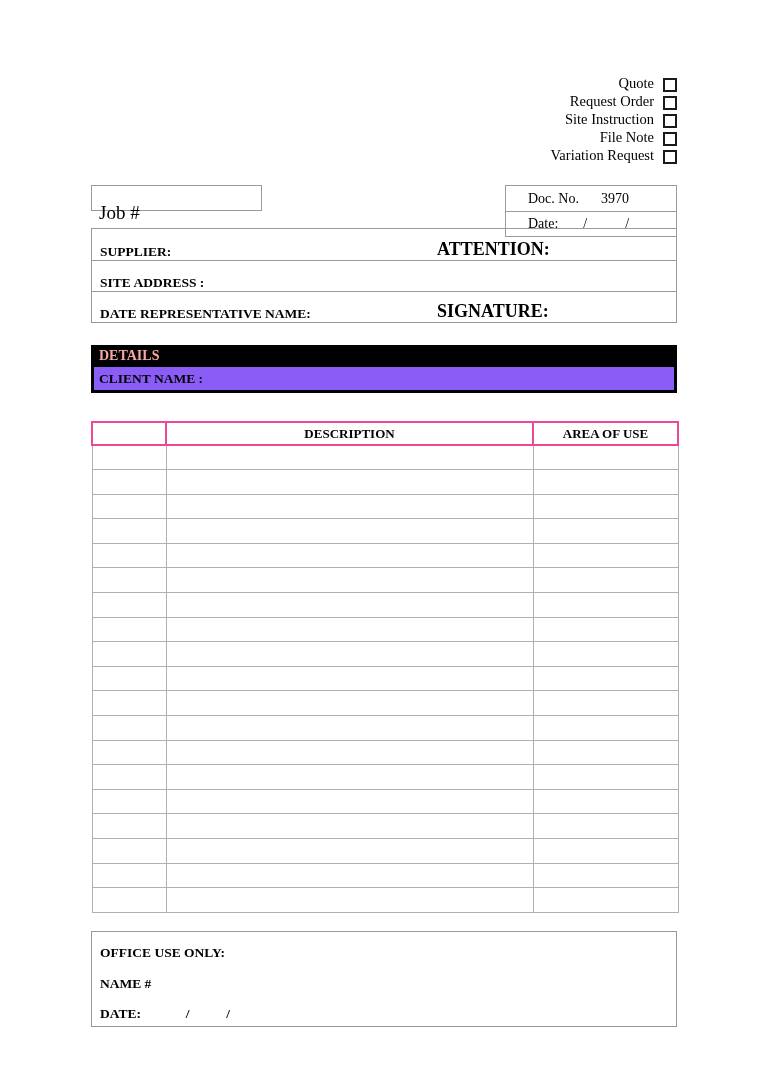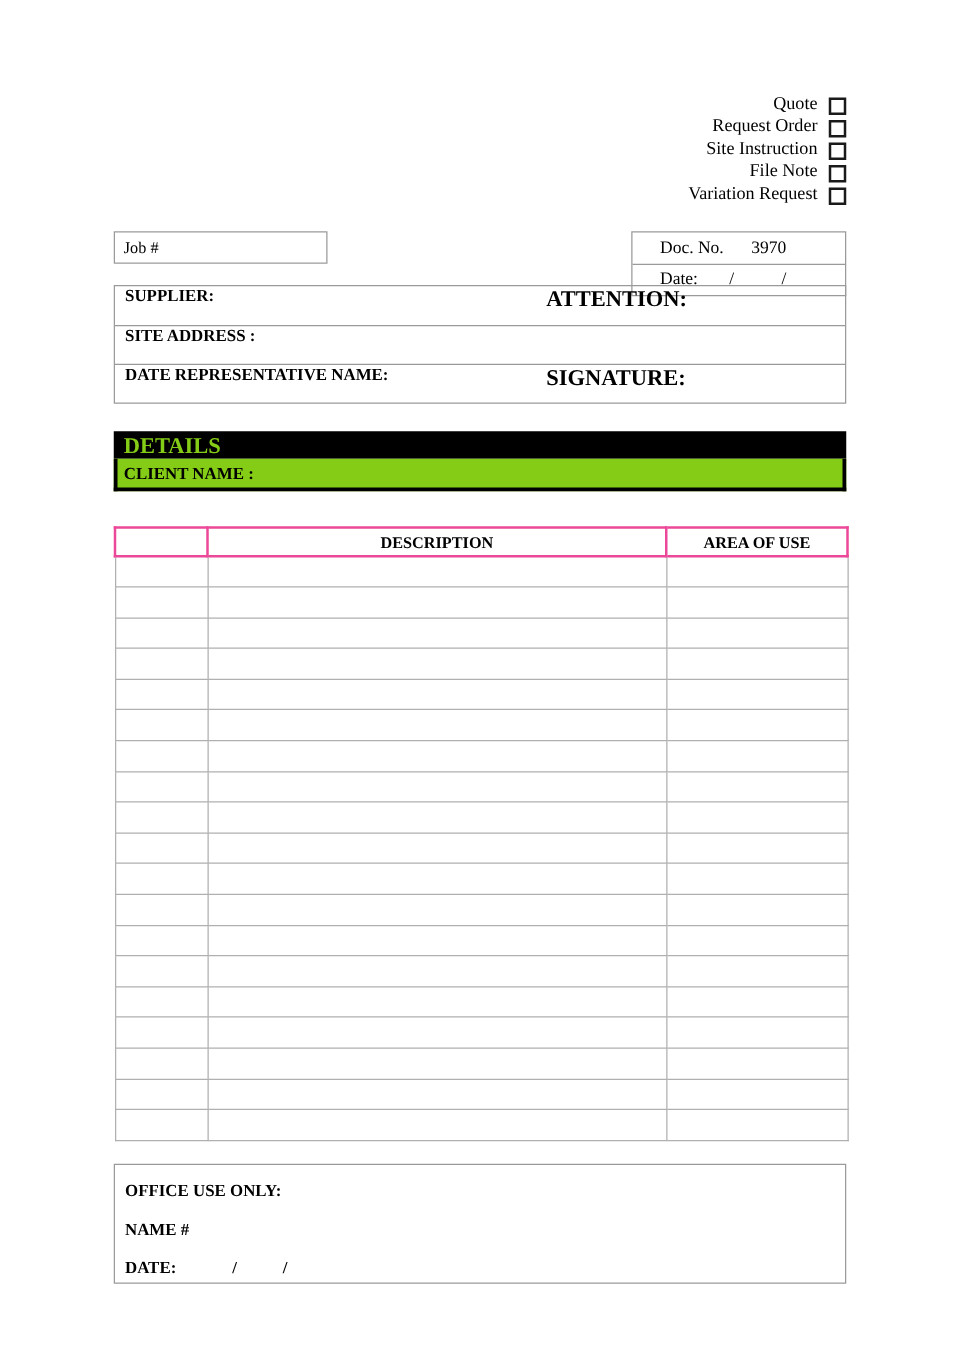--- a/index.html
+++ b/index.html
@@ -49,23 +49,24 @@
   .job-box {
     position: absolute;
     left: 91px;
     top: 185px;
     width: 171px;
     height: 26px;
     border: 1px solid #9a9a9a;
     box-sizing: border-box;
   }
   .job-box-label {
-    font-size: 13px;
+    font-size: 19px;
     padding: 4px 0 0 7px;
     white-space: nowrap;
+    margin-top: 12px;
   }
 
   
   .doc-box {
     position: absolute;
     left: 505px;
     top: 185px;
     width: 172px;
     border: 1px solid #9a9a9a;
     box-sizing: border-box;
@@ -89,21 +90,21 @@
     position: absolute;
     left: 91px;
     top: 228px;
     width: 586px;
     border: 1px solid #9a9a9a;
     box-sizing: border-box;
   }
   .supplier-row {
     height: 31px;
     display: flex;
-    align-items: flex-start;
+    align-items: flex-end;
     box-sizing: border-box;
     position: relative;
   }
   .supplier-row + .supplier-row { border-top: 1px solid #9a9a9a; }
   .sr-label {
     font-weight: bold;
     font-size: 13.5px;
     padding-left: 8px;
     white-space: nowrap;
   }
@@ -118,41 +119,41 @@
   
   .details-block {
     position: absolute;
     left: 91px;
     top: 345px;
     width: 586px;
     box-sizing: border-box;
   }
   .details-bar {
     background: #000000;
-    color: #84cc16;
+    color: #fca5a5;
     height: 22px;
     display: flex;
     align-items: center;
     font-weight: bold;
-    font-size: 18px;
+    font-size: 14px;
     padding-left: 8px;
     box-sizing: border-box;
     white-space: nowrap;
   }
   .client-row {
     border: 3px solid #000000;
     border-top: none;
     height: 26px;
     display: flex;
     align-items: center;
     font-weight: bold;
     font-size: 13.5px;
     padding-left: 5px;
     box-sizing: border-box;
-    background: #84cc16;
+    background: #8b5cf6;
     white-space: nowrap;
   }
 
   
   .main-table {
     position: absolute;
     left: 91px;
     top: 421px;
     width: 586px;
     border-collapse: collapse;

